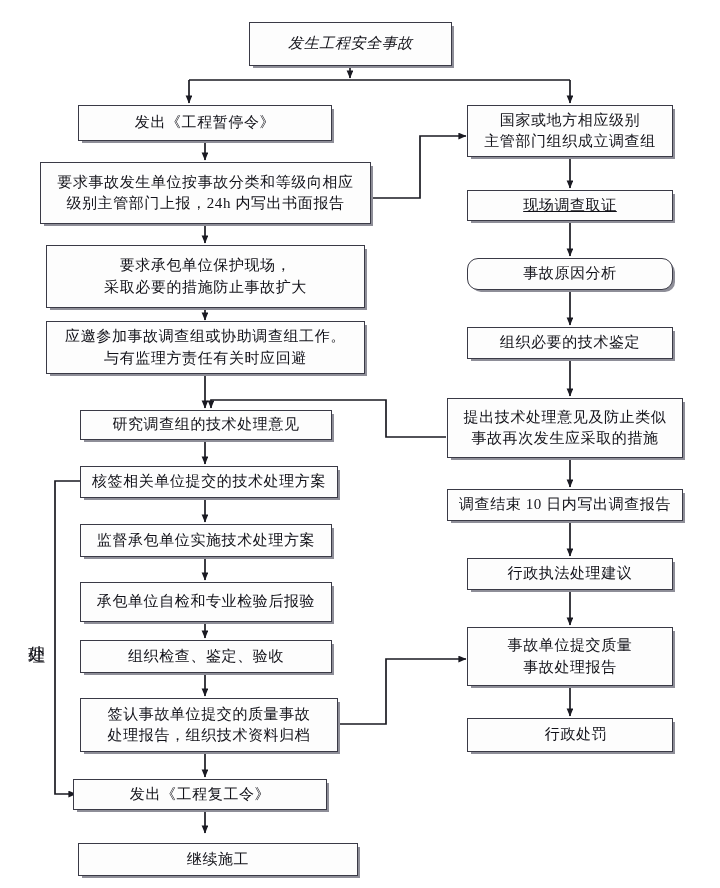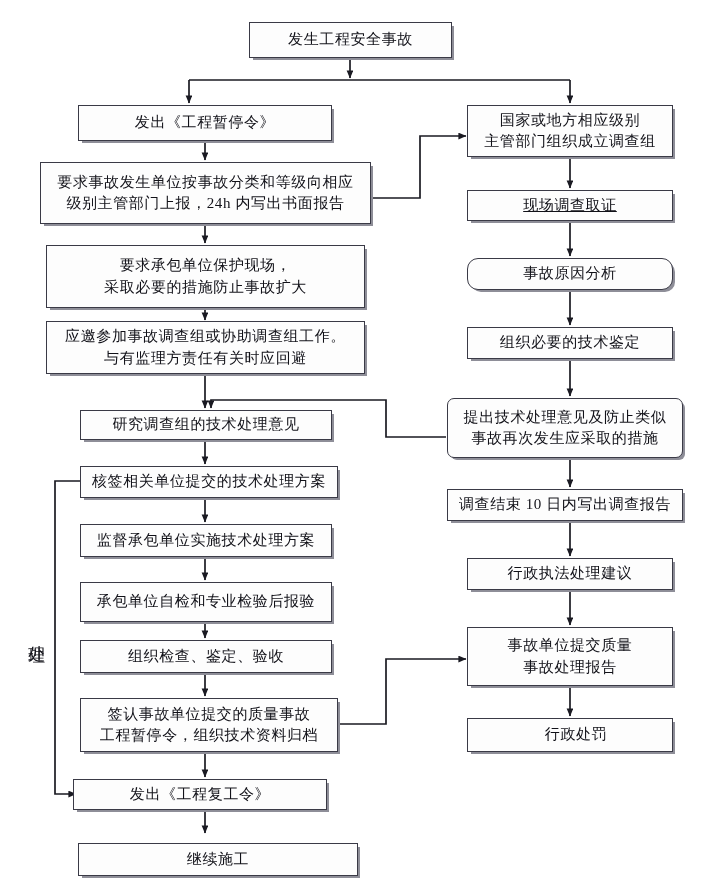--- a/index.html
+++ b/index.html
@@ -110,21 +110,21 @@
       <path d="M570,221 L570,256" marker-end="url(#ah)"></path>
       <path d="M570,290 L570,325" marker-end="url(#ah)"></path>
       <path d="M570,359 L570,396" marker-end="url(#ah)"></path>
       <path d="M570,458 L570,487" marker-end="url(#ah)"></path>
       <path d="M570,521 L570,556" marker-end="url(#ah)"></path>
       <path d="M570,590 L570,625" marker-end="url(#ah)"></path>
       <path d="M570,686 L570,716" marker-end="url(#ah)"></path>
     </g>
   </svg>
 
-  <div class="node" style="left:249px; top:22px; width:203px; height:36px;">
+  <div class="node" style="left:249px; top:22px; width:203px; height:44px;font-style:italic;">
     <span>发生工程安全事故</span>
   </div>
 
   <div class="node" style="left:78px; top:105px; width:254px; height:36px;">
     <span>发出《工程暂停令》</span>
   </div>
 
   <div class="node" style="left:40px; top:162px; width:331px; height:62px;">
     <span>要求事故发生单位按事故分类和等级向相应</span>
     <span class="line2">级别主管部门上报，24h 内写出书面报告</span>
@@ -155,21 +155,21 @@
   <div class="node" style="left:80px; top:582px; width:252px; height:40px;">
     <span>承包单位自检和专业检验后报验</span>
   </div>
 
   <div class="node" style="left:80px; top:640px; width:252px; height:33px;">
     <span>组织检查、鉴定、验收</span>
   </div>
 
   <div class="node" style="left:80px; top:698px; width:258px; height:54px;">
     <span>签认事故单位提交的质量事故</span>
-    <span class="line2">工程暂停令，组织技术资料归档</span>
+    <span class="line2">处理报告，组织技术资料归档</span>
   </div>
 
   <div class="node" style="left:73px; top:779px; width:254px; height:31px;">
     <span>发出《工程复工令》</span>
   </div>
 
   <div class="node" style="left:78px; top:835px; width:280px; height:33px;margin-top:8px;">
     <span>继续施工</span>
   </div>
 
@@ -183,21 +183,21 @@
   </div>
 
   <div class="node" style="left:467px; top:258px; width:206px; height:32px;border-radius:11px;">
     <span>事故原因分析</span>
   </div>
 
   <div class="node" style="left:467px; top:327px; width:206px; height:32px;">
     <span>组织必要的技术鉴定</span>
   </div>
 
-  <div class="node" style="left:447px; top:398px; width:236px; height:60px;border-radius:7px;">
+  <div class="node" style="left:447px; top:398px; width:236px; height:60px;">
     <span>提出技术处理意见及防止类似</span>
     <span class="line2">事故再次发生应采取的措施</span>
   </div>
 
   <div class="node" style="left:447px; top:489px; width:236px; height:32px;">
     <span>调查结束 10 日内写出调查报告</span>
   </div>
 
   <div class="node" style="left:467px; top:558px; width:206px; height:32px;">
     <span>行政执法处理建议</span>

